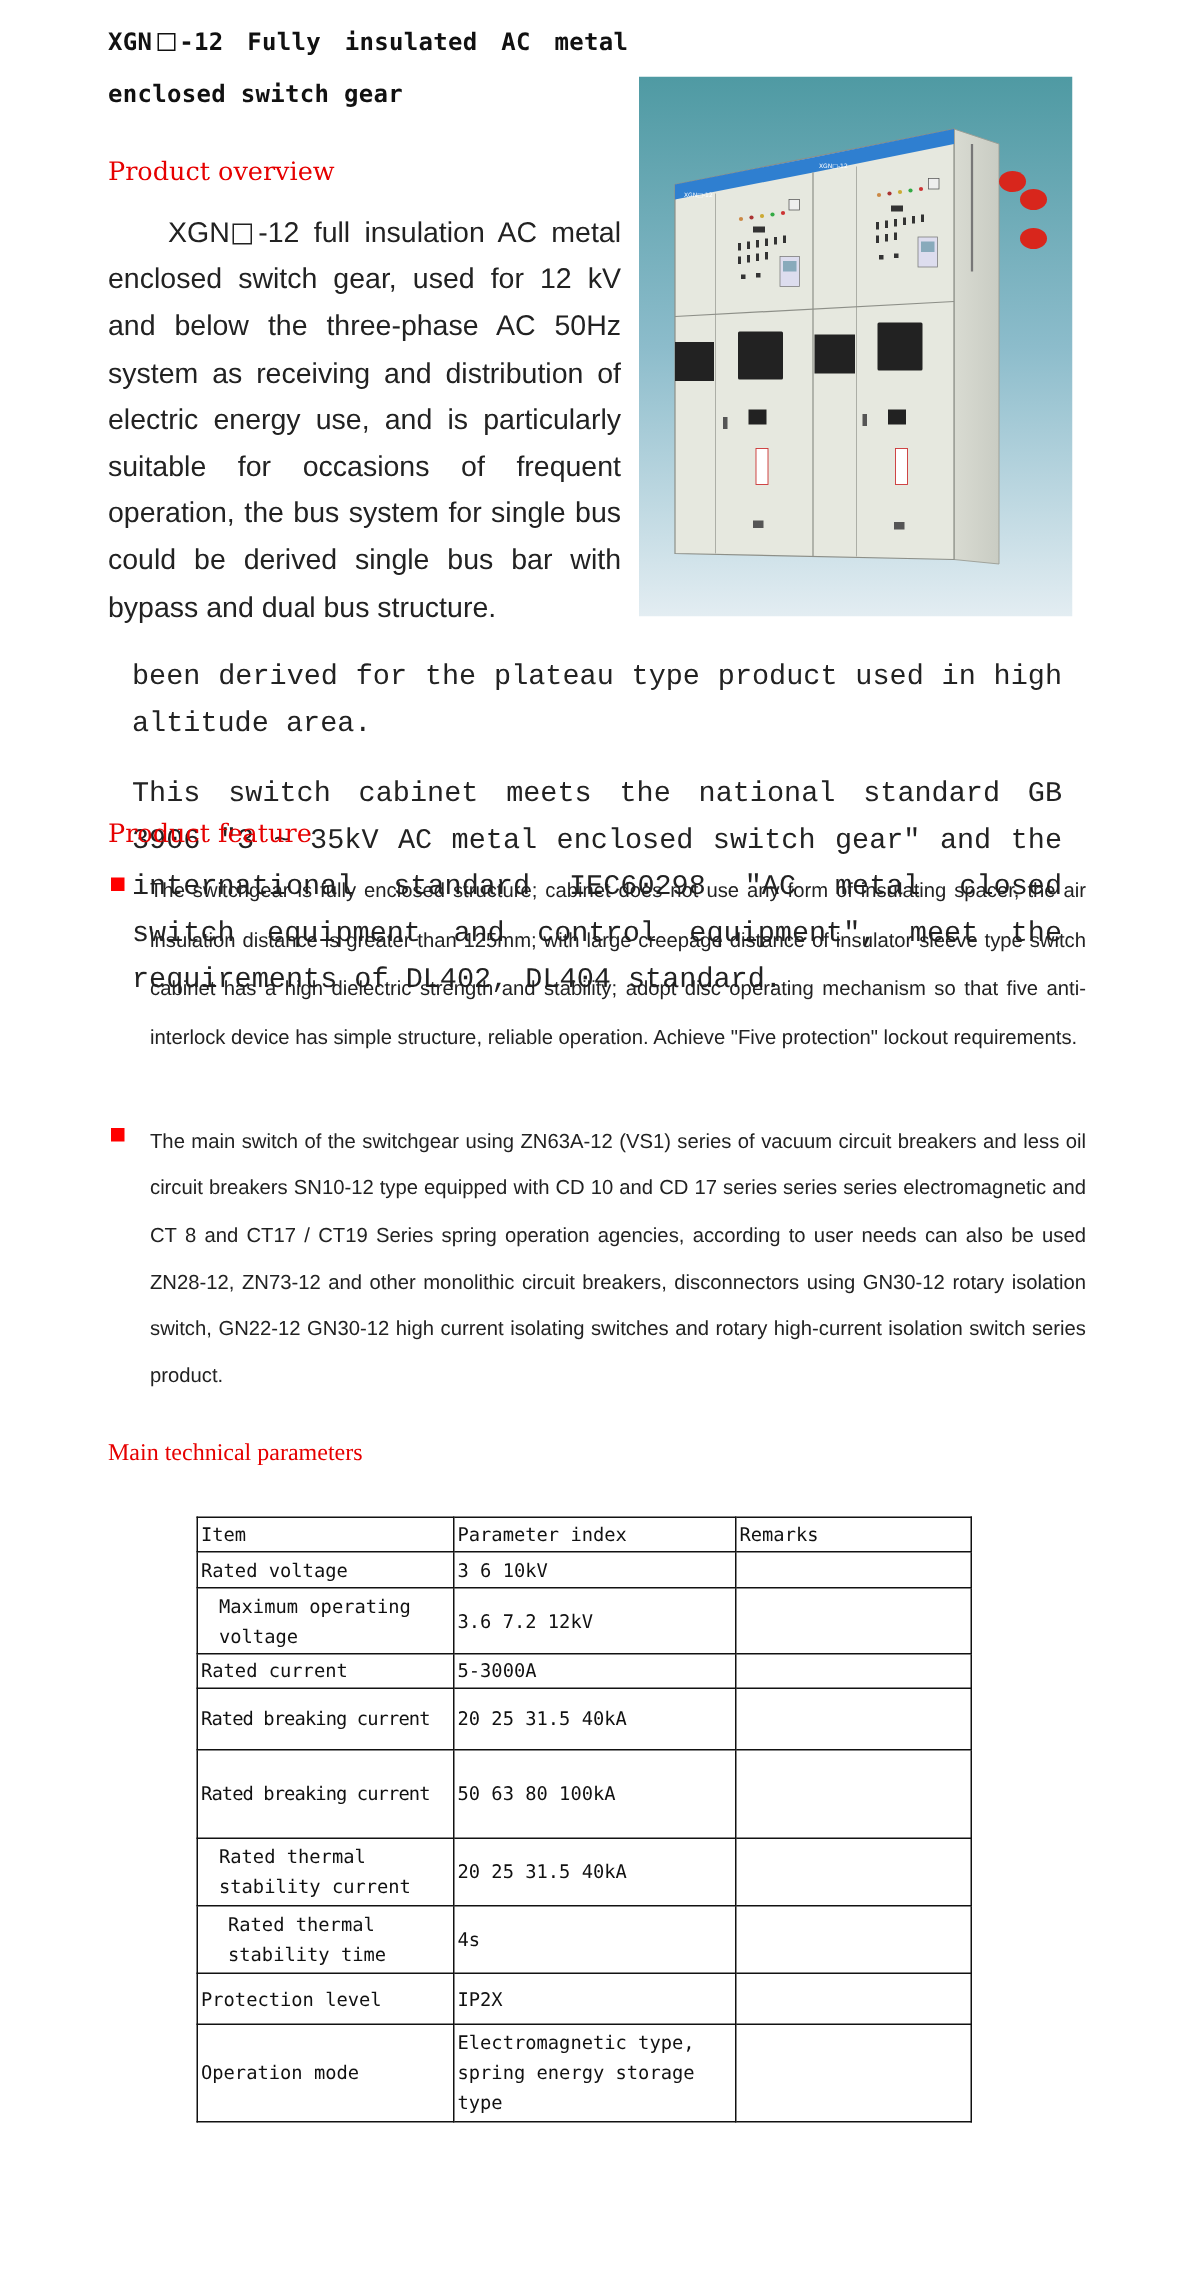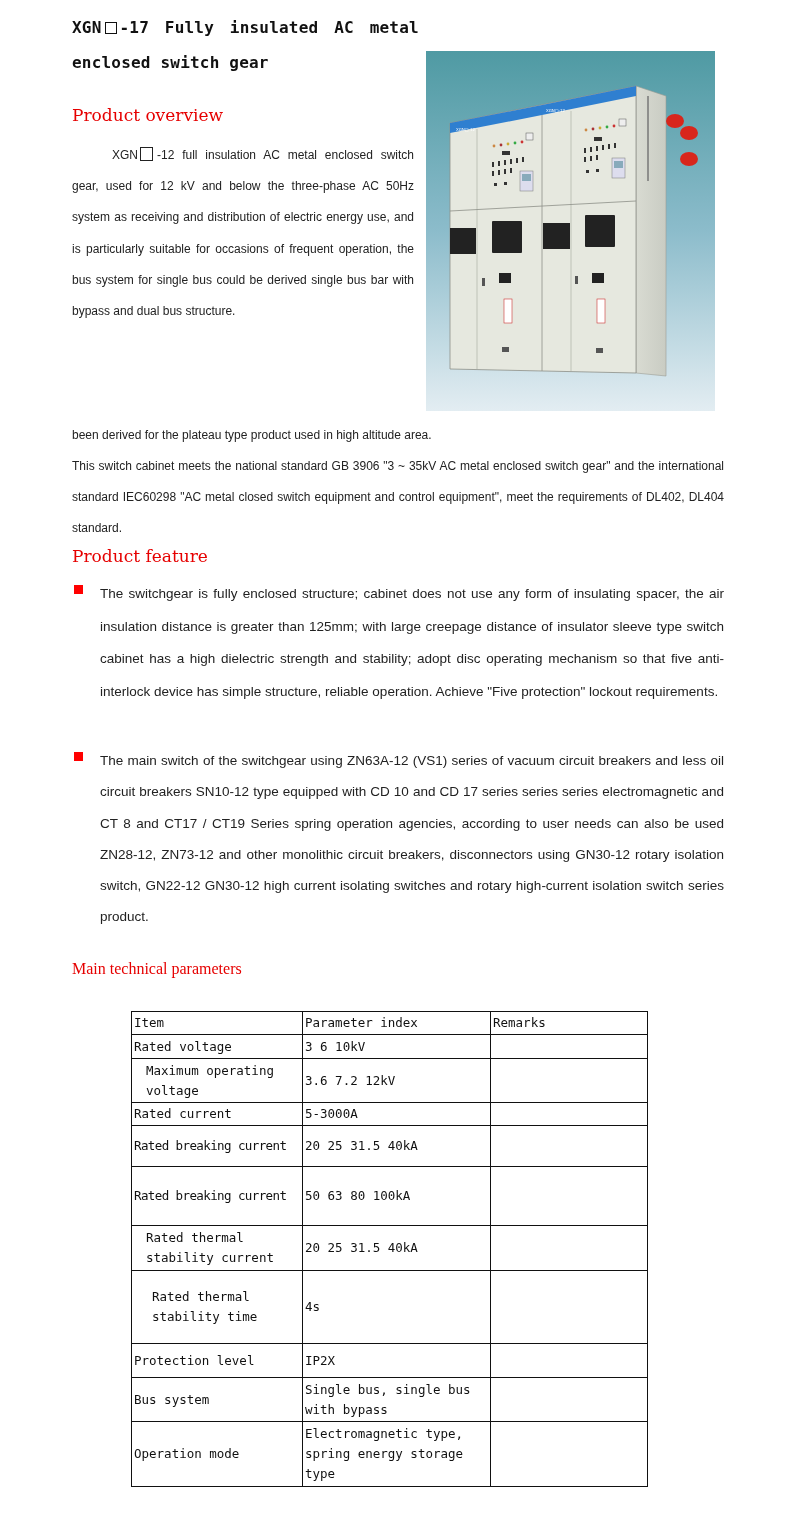--- a/index.html
+++ b/index.html
@@ -3,42 +3,42 @@
 <meta charset="utf-8">
 <style>
   html, body { margin: 0; padding: 0; background: #ffffff; }
   body { width: 793px; height: 1527px; position: relative; overflow: hidden; color: #111; }
   .serifb { font-family: "DejaVu Sans Mono", "Liberation Mono", monospace; font-weight: bold; }
   .title { position: absolute; left: 72px; font-size: 16px; letter-spacing: 0.2px; color: #111; }
   .title.l1 { top: 18px; word-spacing: 6px; }
   .title.l2 { top: 53px; }
   .sq { display: inline-block; width: 10px; height: 10px; border: 1px solid #111; vertical-align: -1px; margin: 0 3px; }
   .heading { position: absolute; left: 72px; color: #e60000; font-family: "DejaVu Serif", "Liberation Serif", serif; font-size: 17px; text-align: center; }
-  .para { position: absolute; left: 72px; font-family: "Liberation Sans", "DejaVu Sans", sans-serif; font-size: 12px; color: #222; }
+  .para { position: absolute; left: 72px; font-family: "Liberation Sans", "DejaVu Sans", sans-serif; font-size: 19px; color: #222; }
   .overview { top: 140px; width: 342px; line-height: 31.2px; text-align: justify; }
   .overview p { margin: 0; }
   .indent { text-indent: 40px; }
   .sqs { display: inline-block; width: 11px; height: 12px; border: 1.3px solid #222; vertical-align: -2px; margin: 0 4px 0 2px; }
   .full { left: 72px; width: 652px; line-height: 31px; text-align: justify; }
-  .full p { margin: 0; }
+  .full p { margin: 16px; font-family: Liberation Mono, monospace; }
   .bullet { position: absolute; left: 72px; width: 652px; font-family: "Liberation Sans", "DejaVu Sans", sans-serif; font-size: 13.5px; color: #222; }
   .bullet .mark { position: absolute; left: 2px; top: 7px; width: 9px; height: 9px; background: #ff0000; }
   .bullet .btxt { margin-left: 28px; text-align: justify; line-height: 31.5px; }
   .prodimg { position: absolute; left: 426px; top: 51px; width: 289px; height: 360px; }
   table.params { position: absolute; left: 131px; top: 1011px; border-collapse: collapse; font-family: "DejaVu Sans Mono", "Liberation Mono", monospace; font-size: 12.5px; color: #111; }
   table.params td { border: 1.3px solid #111; vertical-align: middle; padding: 0 2px; line-height: 20px; }
   td.c1 { width: 166px; }
   td.c2 { width: 183px; }
   td.c3 { width: 152px; }
 </style>
 </head>
 <body>
 
 <div class="title l1 serifb">
-  <span>XGN</span><span class="sq"></span><span>-17 Fully insulated AC metal</span>
+  <span>XGN</span><span class="sq"></span><span>-12 Fully insulated AC metal</span>
 </div>
 <div class="title l2 serifb">enclosed switch gear</div>
 
 <div class="heading" style="top:105px;">Product overview</div>
 
 <div class="para overview">
   <p class="indent"><span>XGN</span><span class="sqs"></span><span>-12 full insulation AC metal enclosed switch gear, used for 12 kV and below the three-phase AC 50Hz system as receiving and distribution of electric energy use, and is particularly suitable for occasions of frequent operation, the bus system for single bus could be derived single bus bar with bypass and dual bus structure.</span></p>
 </div>
 
 <div class="para full" style="top:420px;">
@@ -189,33 +189,28 @@
     <td style="white-space:nowrap; letter-spacing:-0.6px;">Rated breaking current</td>
     <td>50 63 80 100kA</td>
     <td></td>
   </tr>
   <tr style="height:45px;">
     <td style="padding:0 14px;">Rated thermal stability current</td>
     <td>20 25 31.5 40kA</td>
     <td></td>
   </tr>
   <tr style="height:44px;">
-    <td style="padding:16px 20px;">Rated thermal stability time</td>
+    <td style="padding:2px 20px;">Rated thermal stability time</td>
     <td>4s</td>
     <td></td>
   </tr>
   <tr style="height:34px;">
     <td>Protection level</td>
     <td>IP2X</td>
     <td></td>
   </tr>
-  <tr style="height:44px;">
-    <td>Bus system</td>
-    <td>Single bus, single bus with bypass</td>
-    <td></td>
-  </tr>
   <tr style="height:65px;">
     <td>Operation mode</td>
     <td>Electromagnetic type, spring energy storage type</td>
     <td></td>
   </tr>
 </tbody>
   </table>
 
 </body></html>

